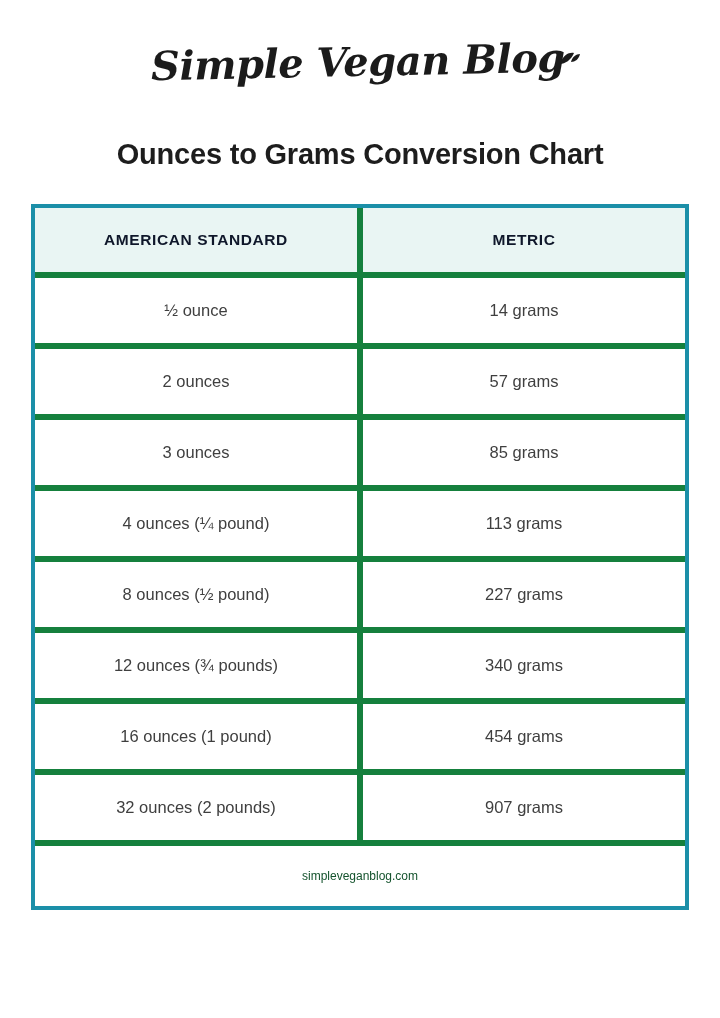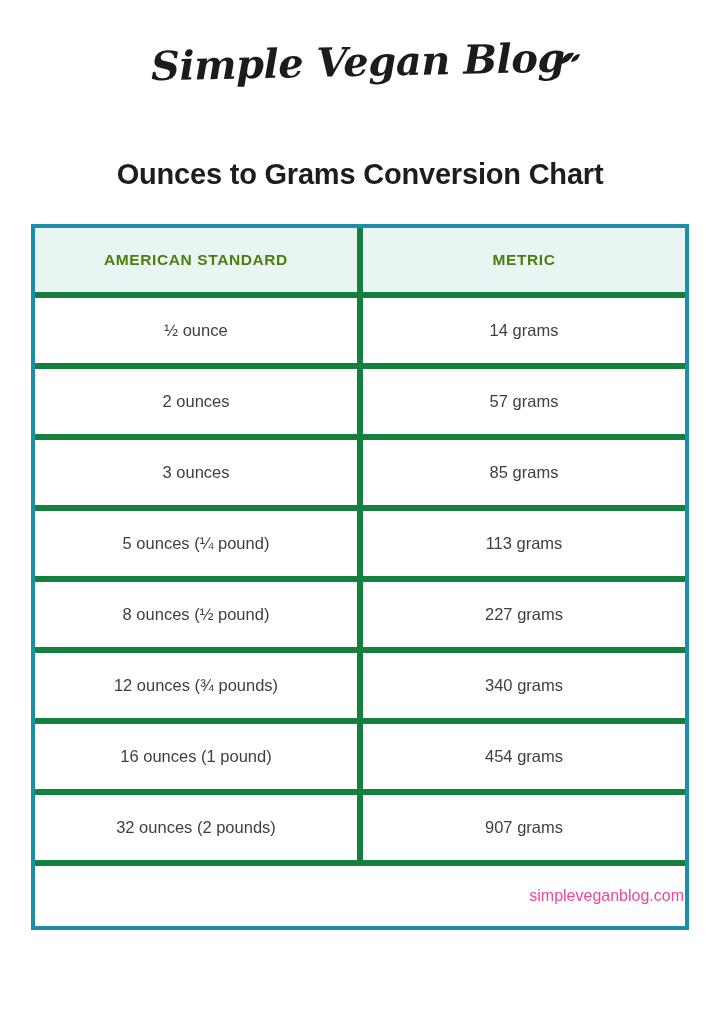--- a/index.html
+++ b/index.html
@@ -43,21 +43,21 @@
     position: relative;
     top: -16px;
     left: -4px;
   }
   .brand-leaf svg { position: absolute; top: -10px; left: -6px; }
   .page-title {
     text-align: center;
     font-size: 29px;
     font-weight: bold;
     color: #1d1d1d;
-    margin-top: 54px;
+    margin-top: 34px;
     letter-spacing: -0.2px;
   }
   .table-wrap {
     margin: 33px 31px 0 31px;
     border: 4px solid #1b8fa8;
     box-sizing: border-box;
   }
   table {
     width: 100%;
     border-collapse: collapse;
@@ -70,30 +70,29 @@
     color: #3f3f3f;
     font-weight: normal;
     height: 63px;
     vertical-align: middle;
   }
   thead th {
     background: #e9f5f3;
     font-weight: bold;
     font-size: 15.5px;
     letter-spacing: 0.6px;
-    color: #4d7c0f;
+    color: #0f172a;
     height: 62px;
   }
   tbody td { background: #ffffff; }
   tfoot td {
     height: 58px;
-    font-size: 16px;
-    color: #ec4899;
+    font-size: 12px;
+    color: #14532d;
     border-bottom: none;
-    text-align: right;
   }
   .no-outer-left { border-left: none; }
   .no-outer-right { border-right: none; }
   .no-outer-top { border-top: none; }
 </style>
 </head>
 <body>
 
 <div class="page">
 
@@ -124,21 +123,21 @@
         </tr>
         <tr>
           <td class="no-outer-left">2 ounces</td>
           <td class="no-outer-right">57 grams</td>
         </tr>
         <tr>
           <td class="no-outer-left">3 ounces</td>
           <td class="no-outer-right">85 grams</td>
         </tr>
         <tr>
-          <td class="no-outer-left">5 ounces (¼ pound)</td>
+          <td class="no-outer-left">4 ounces (¼ pound)</td>
           <td class="no-outer-right">113 grams</td>
         </tr>
         <tr>
           <td class="no-outer-left">8 ounces (½ pound)</td>
           <td class="no-outer-right">227 grams</td>
         </tr>
         <tr>
           <td class="no-outer-left">12 ounces (¾ pounds)</td>
           <td class="no-outer-right">340 grams</td>
         </tr>

